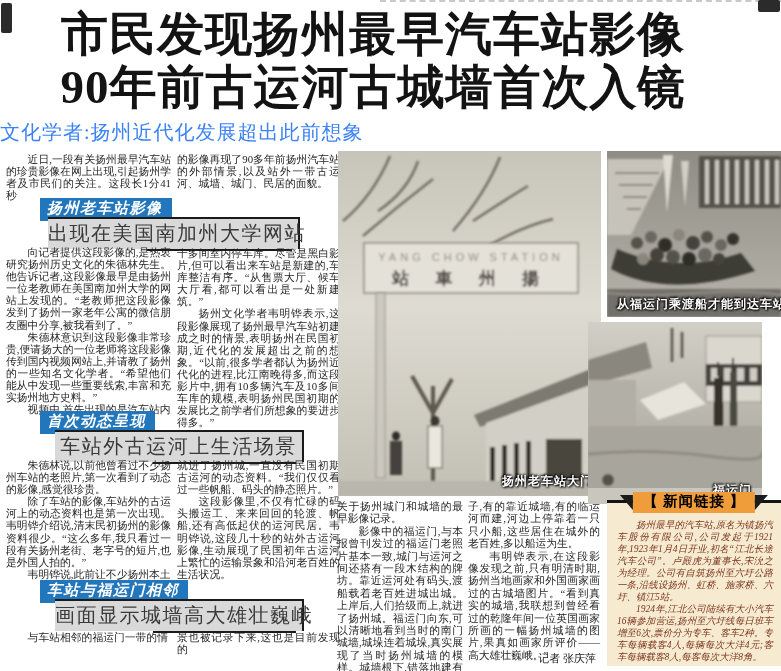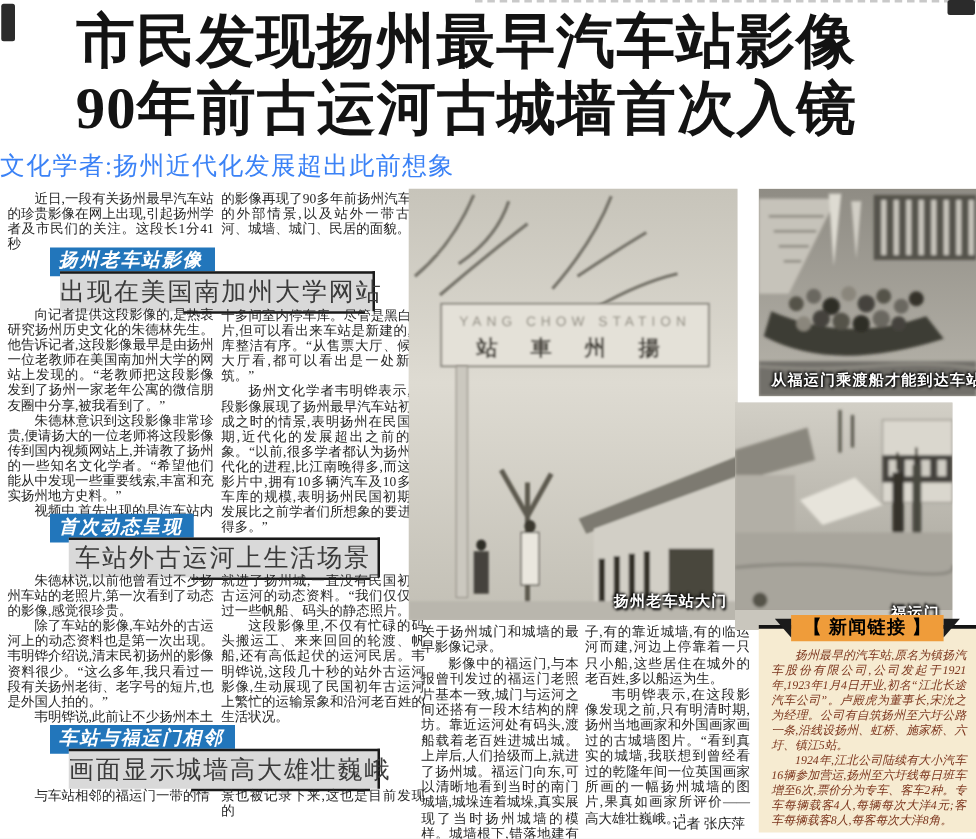--- a/index.html
+++ b/index.html
@@ -110,21 +110,21 @@
   <div class="abs bt3" style="left:337px;top:500px;width:126px">
     <p>关于扬州城门和城墙的最早影像记录。</p>
     <p class="ind">影像中的福运门,与本报曾刊发过的福运门老照片基本一致,城门与运河之间还搭有一段木结构的牌坊。靠近运河处有码头,渡船载着老百姓进城出城。上岸后,人们拾级而上,就进了扬州城。福运门向东,可以清晰地看到当时的南门城墙,城垛连着城垛,真实展现了当时扬州城墙的模样。城墙根下,错落地建有一座座房</p>
   </div>
   <div class="abs bt3" style="left:468px;top:500px;width:132px">
     <p>子,有的靠近城墙,有的临运河而建,河边上停靠着一只只小船,这些居住在城外的老百姓,多以船运为生。</p>
     <p class="ind">韦明铧表示,在这段影像发现之前,只有明清时期,扬州当地画家和外国画家画过的古城墙图片。“看到真实的城墙,我联想到曾经看过的乾隆年间一位英国画家所画的一幅扬州城墙的图片,果真如画家所评价——高大雄壮巍峨。”</p>
   </div>
   <div class="abs byline" style="left:468px;top:651px;width:128px">记者 张庆萍</div>
 
-  <div class="abs photo" style="left:327px;top:151px;width:263px;height:345px">
+  <div class="abs photo" style="left:338px;top:151px;width:263px;height:345px">
     <svg width="263" height="345" viewBox="0 0 263 345" xmlns="http://www.w3.org/2000/svg">
       <defs>
         <linearGradient id="gMain" x1="0" y1="0" x2="0" y2="1">
           <stop offset="0" stop-color="#c7c4ba"></stop>
             <stop offset="0.45" stop-color="#dedbd2"></stop>
             <stop offset="1" stop-color="#c2bfb5"></stop>
         </linearGradient>
         <filter id="soft">
             <feGaussianBlur stdDeviation="0.9"></feGaussianBlur>
           </filter>

